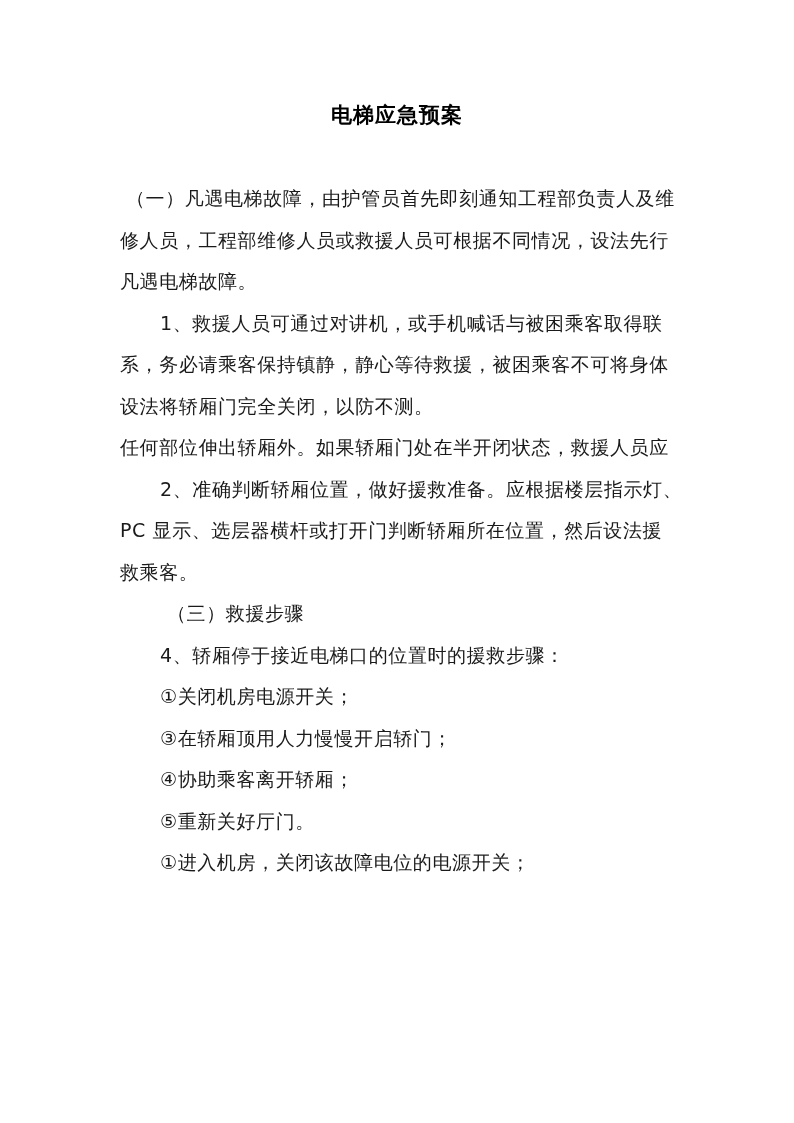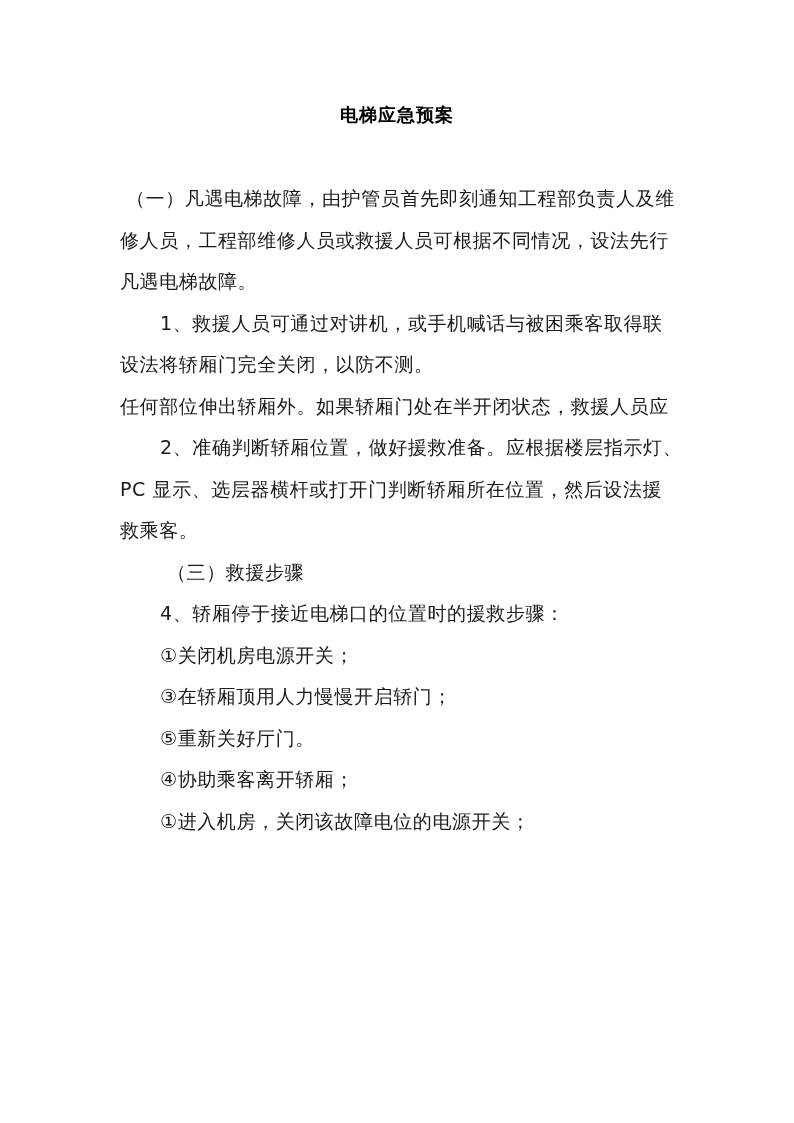--- a/index.html
+++ b/index.html
@@ -1,42 +1,43 @@
 <!DOCTYPE html>
 <html><head>
   <meta charset="utf-8">
   <style>
     html, body { margin: 0; padding: 0; background: #ffffff; }
     body { width: 794px; height: 1123px; position: relative; overflow: hidden;
            font-family: "DejaVu Sans", "Liberation Sans", sans-serif; color: #1a1a1a; }
     .page { position: absolute; left: 0; top: 0; width: 794px; height: 1123px; }
     .title { position: absolute; top: 100px; left: 0; width: 794px; text-align: center;
-             font-size: 18px; font-weight: bold; color: #000; letter-spacing: 1px; line-height: 30px; }
+             font-size: 21px; font-weight: bold; color: #000; letter-spacing: 1px; line-height: 30px; }
     .body { position: absolute; top: 182px; left: 120px; width: 560px; }
     .line { height: 41.5px; line-height: 32px; font-size: 19px; white-space: nowrap; letter-spacing: 0.6px; }
     .indent1 { padding-left: 40px; }
     .indent2 { padding-left: 47px; }
     .indent0 { padding-left: 6px; }
   </style>
 </head>
 <body>
 
 <div class="page">
   <div class="title">电梯应急预案</div>
   <div class="body" id="doc-body">
     <div class="line indent0">（一）凡遇电梯故障，由护管员首先即刻通知工程部负责人及维</div>
     <div class="line">修人员，工程部维修人员或救援人员可根据不同情况，设法先行</div>
     <div class="line">凡遇电梯故障。</div>
     <div class="line indent1">1、救援人员可通过对讲机，或手机喊话与被困乘客取得联</div>
+    <div class="line">系，务必请乘客保持镇静，静心等待救援，被困乘客不可将身体</div>
     <div class="line">设法将轿厢门完全关闭，以防不测。</div>
     <div class="line">任何部位伸出轿厢外。如果轿厢门处在半开闭状态，救援人员应</div>
     <div class="line indent1">2、准确判断轿厢位置，做好援救准备。应根据楼层指示灯、</div>
     <div class="line">PC 显示、选层器横杆或打开门判断轿厢所在位置，然后设法援</div>
     <div class="line">救乘客。</div>
     <div class="line indent2">（三）救援步骤</div>
     <div class="line indent1">4、轿厢停于接近电梯口的位置时的援救步骤：</div>
     <div class="line indent1">①关闭机房电源开关；</div>
     <div class="line indent1">③在轿厢顶用人力慢慢开启轿门；</div>
+    <div class="line indent1">④协助乘客离开轿厢；</div>
     <div class="line indent1">⑤重新关好厅门。</div>
-    <div class="line indent1">④协助乘客离开轿厢；</div>
     <div class="line indent1">①进入机房，关闭该故障电位的电源开关；</div>
   </div>
 </div>
 
 </body></html>

